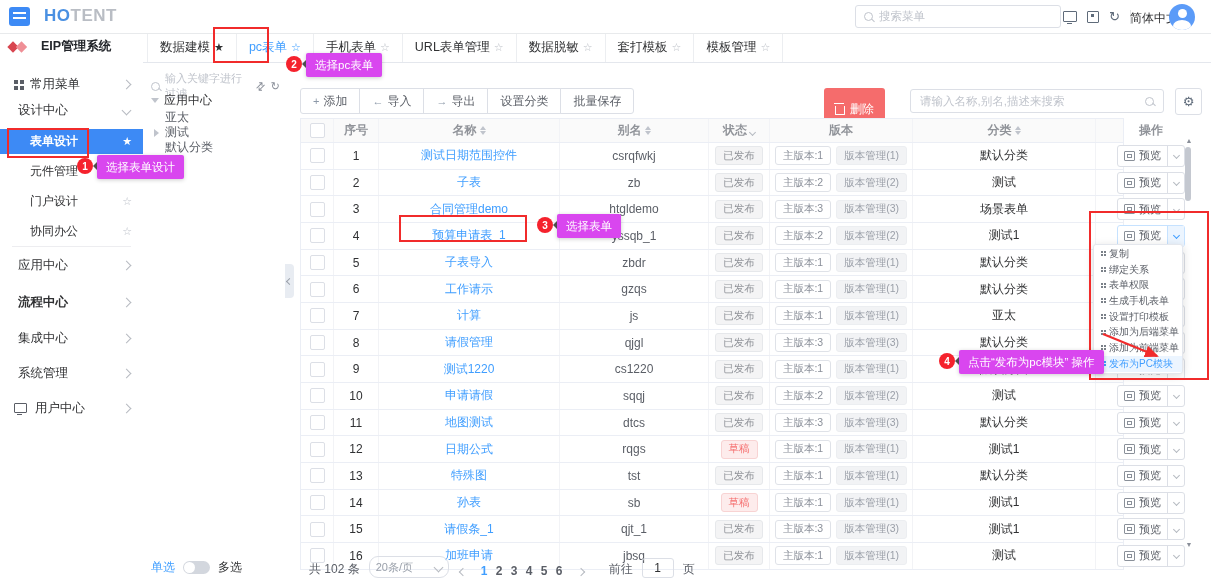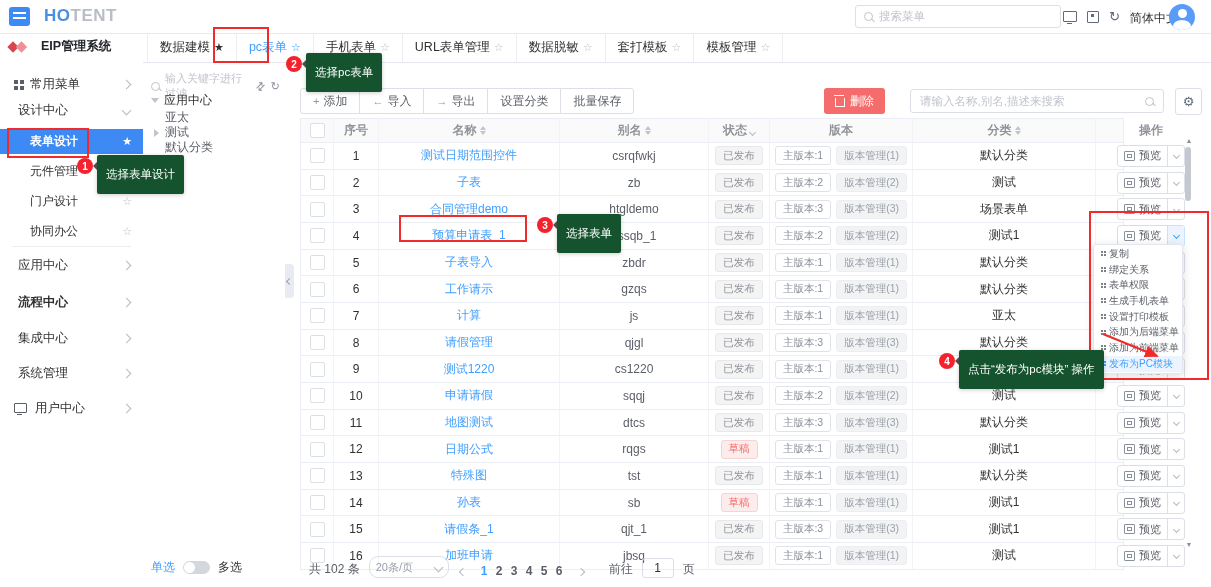--- a/index.html
+++ b/index.html
@@ -69,21 +69,21 @@
   .switch::after{content:'';position:absolute;left:1px;top:1px;width:11px;height:11px;border-radius:50%;background:#fff}
   .collapse{position:absolute;left:285px;top:264px;width:9px;height:34px;background:#e8ecf2;border-radius:0 4px 4px 0;display:flex;align-items:center;justify-content:center;z-index:1}
   .collapse .chev{width:4px;height:4px;border-color:#9aa0aa}
   
   .main{position:absolute;left:285px;top:62px;right:0;bottom:0;background:#fff}
   .btn-group{position:absolute;left:15px;top:26px;height:26px;display:flex}
   .gbtn{display:flex;align-items:center;gap:4px;padding:0 12px;border:1px solid #dcdfe6;margin-left:-1px;background:#fff;font-size:12px;color:#5a5e66;cursor:pointer}
   .gbtn:first-child{border-radius:3px 0 0 3px;margin-left:0}
   .gbtn:last-child{border-radius:0 3px 3px 0}
   .gbtn .sym{color:#8c98a8;font-size:11px}
-  .del-btn{position:absolute;left:539px;top:26px;height:26px;padding:0 11px;background:#f56c6c;border-radius:3px;display:flex;align-items:center;gap:5px;color:#fff;font-size:12px;cursor:pointer}
+  .del-btn{position:absolute;left:539px;top:26px;height:26px;padding:8px 11px;background:#f56c6c;border-radius:3px;display:flex;align-items:center;gap:5px;color:#fff;font-size:12px;cursor:pointer}
   .trash{width:8px;height:8px;border:1px solid #fff;border-top:none;border-radius:0 0 1px 1px;position:relative;margin-top:2px}
   .trash::before{content:'';position:absolute;left:-2px;top:-3px;width:10px;height:1.4px;background:#fff}
   .tbl-search{position:absolute;left:625px;top:27px;width:234px;height:22px;border:1px solid #dcdfe6;border-radius:3px;display:flex;align-items:center;justify-content:space-between;padding:0 9px;color:#c0c4cc;font-size:11.5px}
   .gear-btn{position:absolute;left:890px;top:26px;width:25px;height:25px;border:1px solid #dcdfe6;border-radius:3px;display:flex;align-items:center;justify-content:center;font-size:13px;color:#5f6b7a;cursor:pointer}
   
   .tbl{position:absolute;left:15px;top:56px;width:824px}
   .thead{display:flex;height:23px;background:#fafafa;border:1px solid #ebeef5;align-items:center;color:#909399;font-weight:bold}
   .trow{display:flex;height:25.68px;border-bottom:1px solid #ebeef5;border-left:1px solid #ebeef5;border-right:1px solid #ebeef5;align-items:center;background:#fff}
   .cell{display:flex;align-items:center;justify-content:center;height:100%;border-right:1px solid #f2f3f6;overflow:hidden;flex:none}
   .cell:last-child{border-right:none}
@@ -122,21 +122,21 @@
   .sb-ar{position:absolute;left:1183px;width:12px;text-align:center;color:#8a8f99;font-size:7px;z-index:1;line-height:8px}
   .sb-thumb{position:absolute;left:1185px;top:147px;width:6px;height:54px;background:#c4c8d0;border-radius:3px;z-index:1}
   
   .dropdown{position:absolute;left:1093px;top:244px;width:88px;background:#fff;border:1px solid #e4e7ed;border-radius:3px;box-shadow:0 2px 10px rgba(0,0,0,.14);padding:1px 0;z-index:5}
   .ditem{height:15.7px;display:flex;align-items:center;padding-left:7px;font-size:10px;color:#5a5e66;white-space:nowrap;cursor:pointer}
   .dot{width:2px;height:2px;background:#7a8088;box-shadow:3px 0 #7a8088,0 3px #7a8088,3px 3px #7a8088;margin-right:6px;margin-top:-3px;flex:none}
   .ditem.on{background:#ecf5ff;color:#409eff}
   .ditem.on .dot{background:#409eff;box-shadow:3px 0 #409eff,0 3px #409eff,3px 3px #409eff}
   .redbox{position:absolute;border:2px solid #f12b2b;z-index:6;pointer-events:none}
   .stepc{position:absolute;width:16px;height:16px;border-radius:50%;background:#f5222d;color:#fff;font-size:10px;font-weight:bold;display:flex;align-items:center;justify-content:center;z-index:8}
-  .stip{position:absolute;height:39px;background:#14532d;color:#fff;display:flex;align-items:center;padding:0 9px;font-size:11.5px;border-radius:2px;z-index:7;white-space:nowrap;box-shadow:0 1px 4px rgba(0,0,0,.2)}
+  .stip{position:absolute;height:24px;background:#d946ef;color:#fff;display:flex;align-items:center;padding:0 9px;font-size:11.5px;border-radius:2px;z-index:7;white-space:nowrap;box-shadow:0 1px 4px rgba(0,0,0,.2)}
   .stip::before{content:'';position:absolute;left:-4px;top:7px;border-top:4px solid transparent;border-bottom:4px solid transparent;border-right:4px solid #4d4d4d}
   .red-arrow{position:absolute;left:1095px;top:327px;z-index:9;pointer-events:none}
 </style>
 </head>
 <body>
 
 <div class="app">
 
   <div class="topbar">
     <div class="menu-btn">

